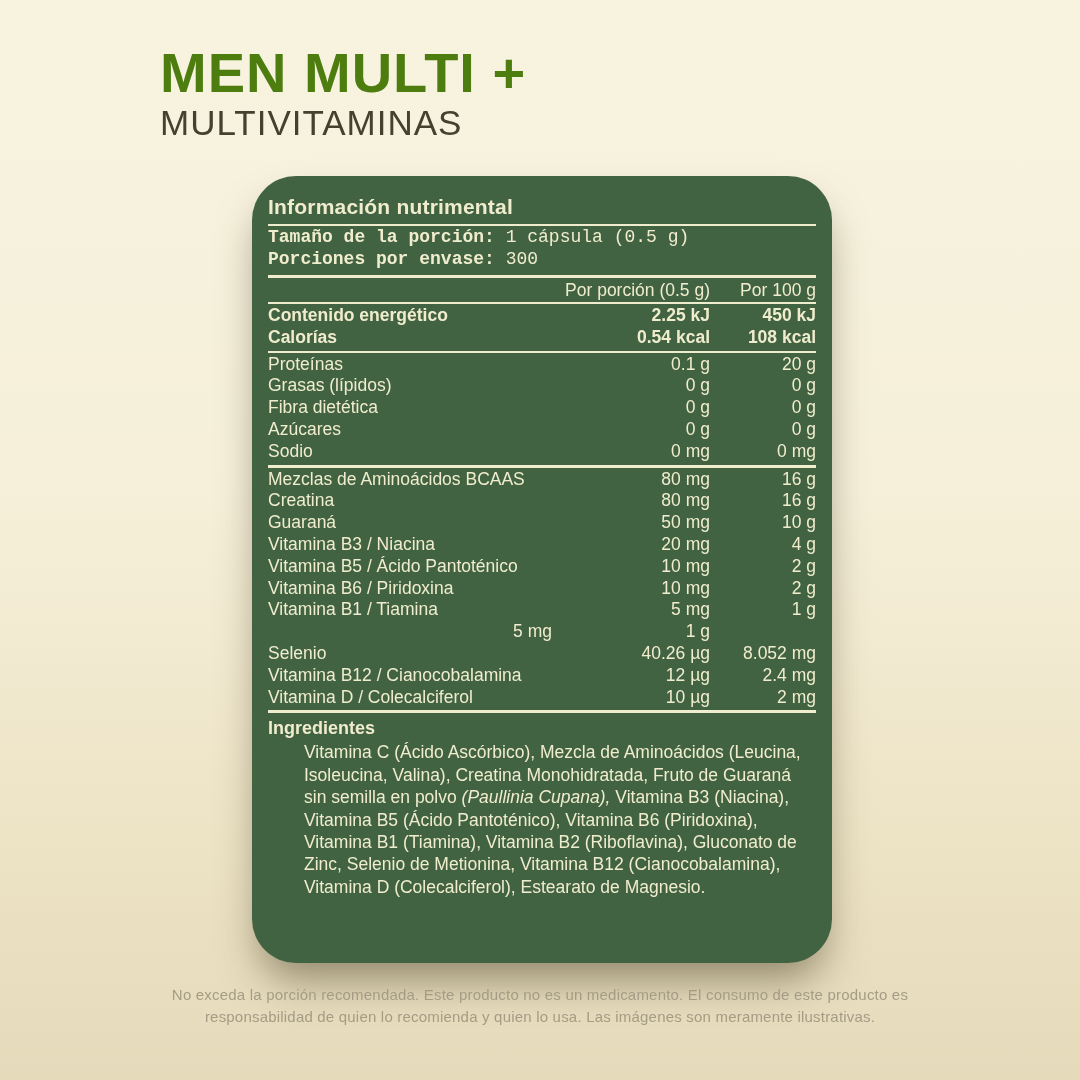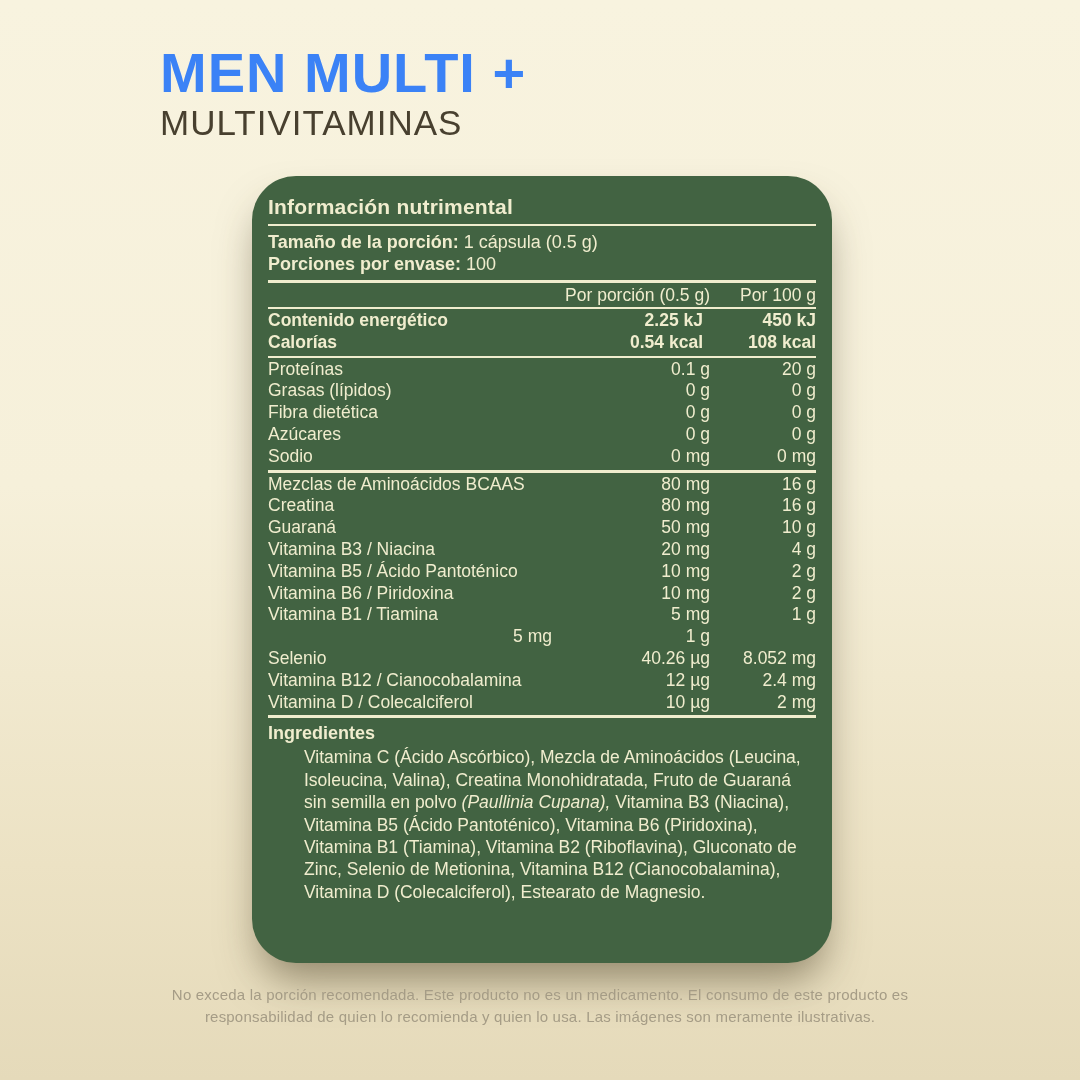--- a/index.html
+++ b/index.html
@@ -3,48 +3,48 @@
 <meta charset="utf-8">
 <style>
   html,body{margin:0;padding:0;}
   body{
     width:1080px;height:1080px;position:relative;overflow:hidden;
     font-family:"Liberation Sans", sans-serif;
     background:linear-gradient(180deg,#f8f3df 0%,#f6f0da 45%,#ecE2c4 80%,#e5daba 100%);
   }
   .page-title{
     position:absolute;left:160px;top:40px;
-    font-size:56px;font-weight:bold;letter-spacing:1px;color:#3b82f6;
+    font-size:56px;font-weight:bold;letter-spacing:1px;color:#4d7c0f;
   }
   .page-subtitle{
     position:absolute;left:160px;top:103px;
     font-size:35px;font-weight:400;letter-spacing:1px;color:#48402f;
   }
   .panel{
     position:absolute;left:252px;top:176px;width:580px;height:787px;
     background:#426342;border-radius:44px;box-sizing:border-box;
     padding:18px 16px 28px 16px;color:#f0edce;
     box-shadow:0 24px 40px -8px rgba(75,64,38,0.55);
   }
   .panel-header{
     font-size:21px;font-weight:bold;letter-spacing:.2px;line-height:26px;
   }
   .rule{background:#f0edce;border:none;margin:0;}
   .rule.thin{height:2px;}
   .rule.thick{height:3px;}
   .rule.mt4{margin-top:4px;}
-  .serving-block{margin-top:5px;margin-bottom:5px;font-size:18px;line-height:22px;}
+  .serving-block{margin-bottom:5px;font-size:18px;line-height:22px;font-family:Liberation Mono, monospace;}
   .serving-row b{font-weight:bold;}
   .nrow{
     display:grid;grid-template-columns:1fr 158px 106px;
     font-size:17.5px;line-height:21.8px;align-items:baseline;
   }
   .nrow .val{text-align:right;}
   .cols-header{font-size:17.5px;line-height:24px;}
-  .bold-row{font-weight:bold;gap:7px;}
+  .bold-row{font-weight:bold;}
   .section{padding:1px 0 2px 0;}
   .ingredients-title{font-size:18px;font-weight:bold;line-height:24px;margin-top:3px;}
   .ingredients-text{font-size:17.5px;line-height:22.4px;margin-top:1px;margin-left:36px;}
   .ingredients-text .it{font-style:italic;}
   .disclaimer{
     position:absolute;left:50%;top:984px;transform:translateX(-50%);
     width:830px;text-align:center;color:#a59c86;
     font-size:15px;line-height:22px;letter-spacing:.2px;
   }
 </style>
@@ -54,21 +54,21 @@
 <div class="page-title">MEN MULTI +</div>
 <div class="page-subtitle">MULTIVITAMINAS</div>
 
 <div class="panel">
 
   <div class="panel-header">Información nutrimental</div>
   <div class="rule thin mt4"></div>
 
   <div class="serving-block">
     <div class="serving-row"><b>Tamaño de la porción:</b><span> 1 cápsula (0.5 g)</span></div>
-    <div class="serving-row"><b>Porciones por envase:</b><span> 100</span></div>
+    <div class="serving-row"><b>Porciones por envase:</b><span> 300</span></div>
   </div>
 
   <div class="rule thick"></div>
 
   <div class="nrow cols-header">
     <span></span>
     <span class="val">Por porción (0.5 g)</span>
     <span class="val">Por 100 g</span>
   </div>
 

